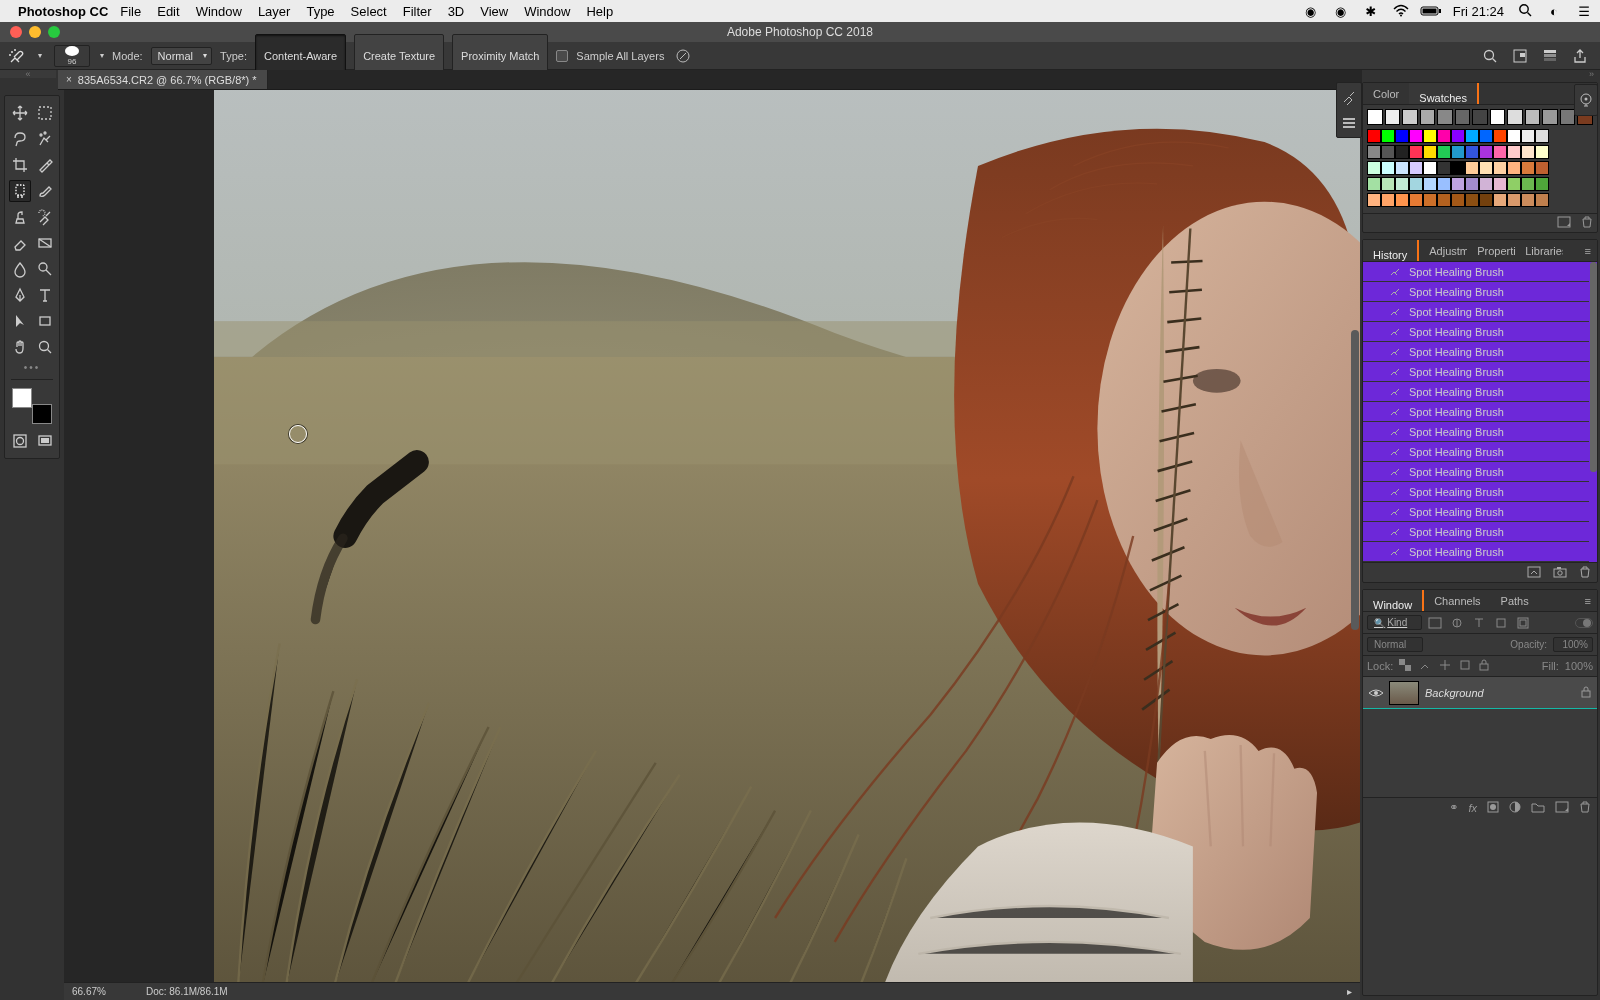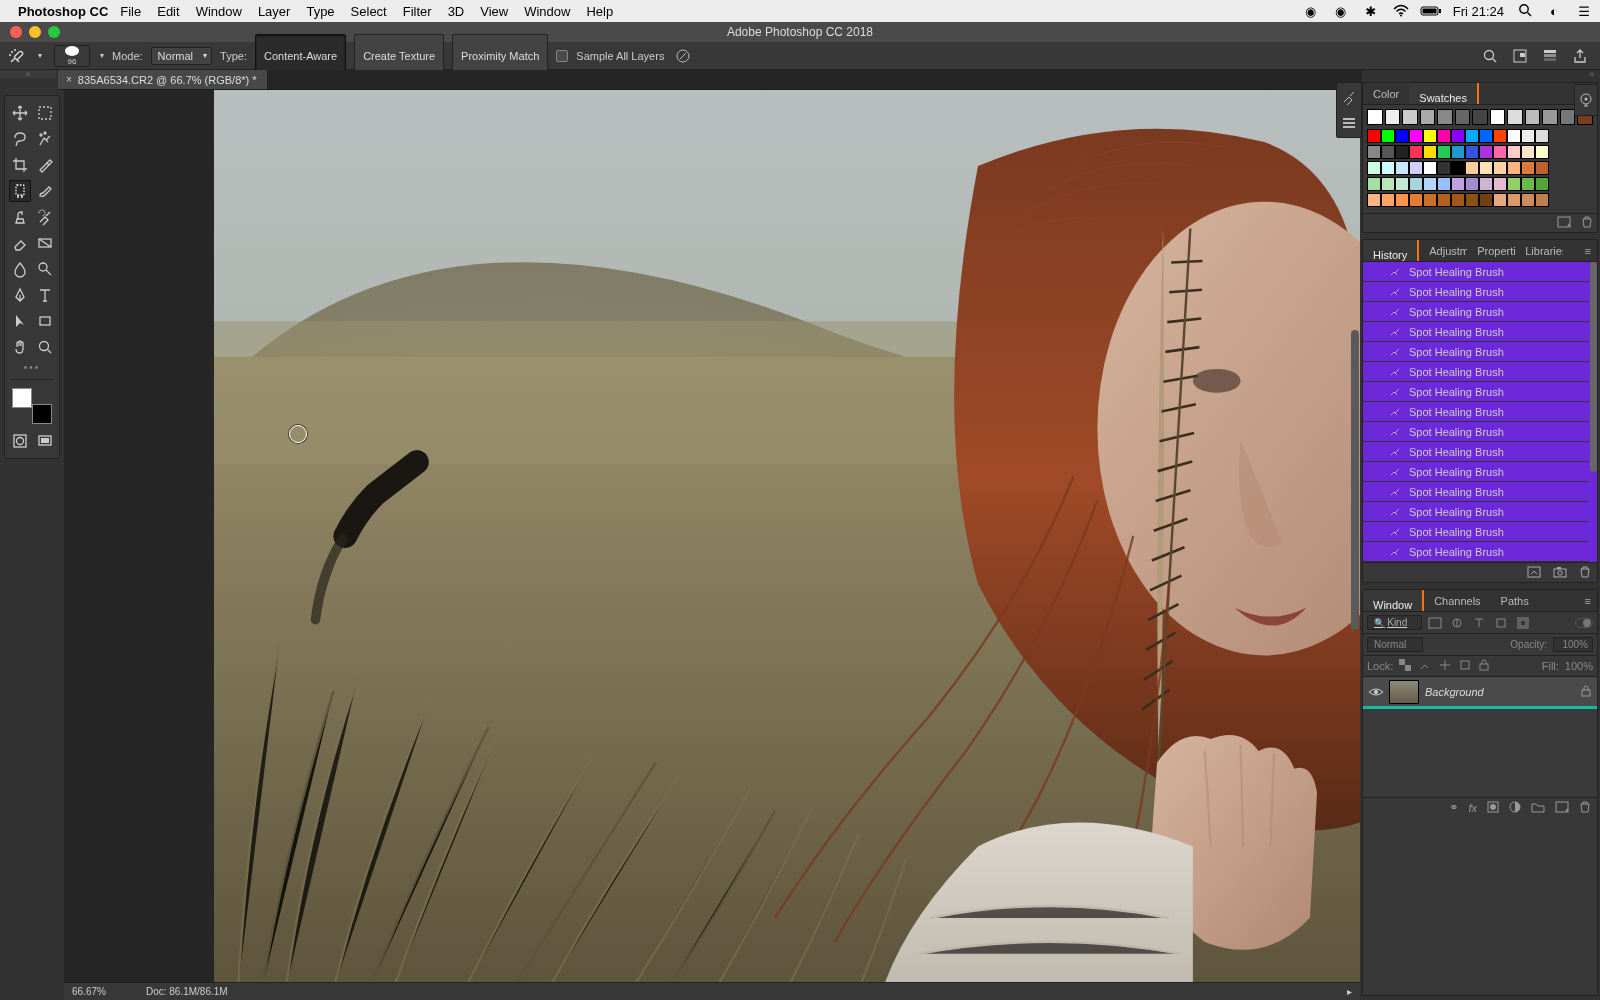--- a/index.html
+++ b/index.html
@@ -110,21 +110,21 @@
   .layers-filter{display:flex;align-items:center;gap:4px;padding:3px 4px;border-bottom:1px solid #222;text-decoration:underline;}
   .layers-filter .kind{background:#323232;border:1px solid #222;padding:1px 14px 1px 6px;border-radius:2px;font-size:10px;color:#aaa;position:relative;}
   .layers-filter .kind::before{content:"🔍";font-size:9px;margin-right:2px;}
   .layers-filter .fico{width:18px;height:14px;display:flex;align-items:center;justify-content:center;color:#888;}
   .layers-row{display:flex;align-items:center;padding:3px 4px;gap:6px;border-bottom:1px solid #222;color:#888;font-size:10px;}
   .layers-row .dd{background:#323232;border:1px solid #222;padding:1px 16px 1px 6px;border-radius:2px;position:relative;}
   .layers-row .pct{background:#323232;border:1px solid #222;padding:1px 4px;border-radius:2px;width:40px;text-align:right;}
   .layers-lock{display:flex;align-items:center;gap:6px;padding:3px 4px;border-bottom:1px solid #222;color:#888;}
   .layers-lock .lico{width:14px;height:14px;color:#888;}
   .layers-list{background:#3a3a3a;min-height:120px;}
-  .layer-item{display:flex;align-items:center;height:32px;border-bottom:3px solid #14b8a6;background:#4a4a4a;}
+  .layer-item{display:flex;align-items:center;height:32px;border-bottom:1px solid #14b8a6;background:#4a4a4a;}
   .layer-item .vis{width:26px;display:flex;justify-content:center;color:#ccc;}
   .layer-item .thumb{width:30px;height:24px;background:linear-gradient(#8a8a7a,#6a5a4a);border:1px solid #000;margin-right:6px;}
   .layer-item .name{font-style:italic;color:#ddd;}
   .layer-item .lock{margin-left:auto;margin-right:6px;color:#999;}
   .layers-footer{display:flex;justify-content:flex-end;gap:10px;padding:3px 6px;border-top:1px solid #222;color:#999;height:20px;align-items:center;}
   .rt-strip{position:absolute;top:84px;right:2px;width:24px;background:var(--panel);border:1px solid var(--panel-border);border-radius:2px;padding:6px 0;display:flex;flex-direction:column;align-items:center;}
   
   .collapse-handle{height:8px;background:#3a3a3a;display:flex;justify-content:center;align-items:center;color:#777;font-size:9px;}
   svg{overflow:visible;}
 </style>

